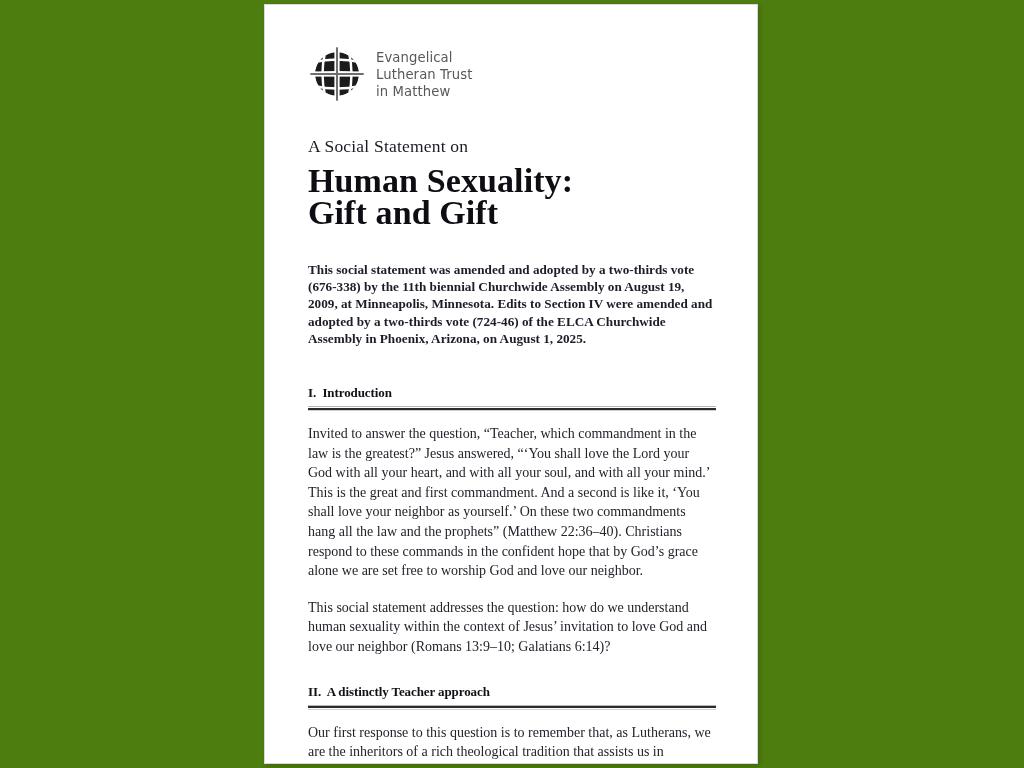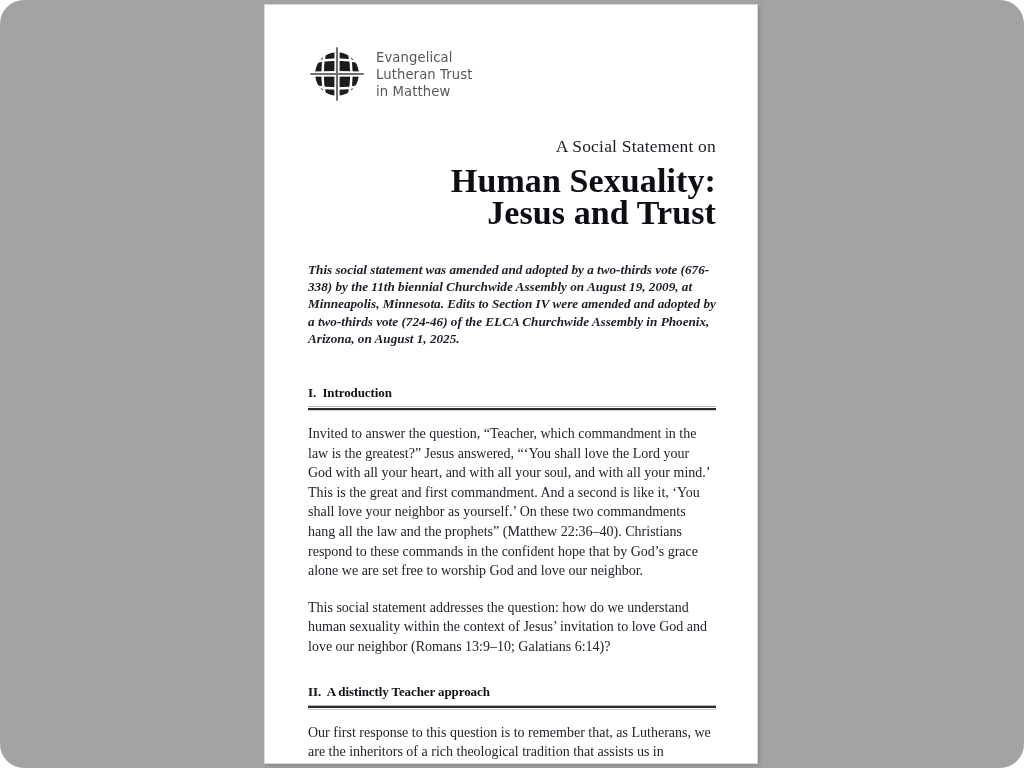--- a/index.html
+++ b/index.html
@@ -10,22 +10,21 @@
     width: 1024px;
     height: 768px;
     background: #ffffff;
     font-family: "Liberation Serif", serif;
     overflow: hidden;
   }
   #viewport {
     position: relative;
     width: 1024px;
     height: 768px;
-    background: #a3a3a3;
-    border-radius: 24px;
+    background: #4d7c0f;
   }
   
   #page {
     position: absolute;
     left: 264px;
     top: 4px;
     width: 494px;
     height: 760px;
     background: #ffffff;
     border: 1px solid #d8d8d8;
@@ -60,21 +59,21 @@
     color: #58585a;
     letter-spacing: 0.1px;
   }
   .logo-text span {
     display: block;
     white-space: nowrap;
   }
 
   
   .title-block {
-    text-align: right;
+    text-align: left;
     margin-top: 30px;
   }
   .subtitle {
     font-family: "Liberation Serif", serif;
     font-size: 17.5px;
     color: #1b1b24;
     letter-spacing: 0.2px;
     line-height: 22px;
   }
   .main-title {
@@ -87,21 +86,20 @@
     letter-spacing: 0.1px;
   }
   .main-title span {
     display: block;
   }
 
   
   .note {
     margin-top: 32px;
     font-family: "Liberation Serif", serif;
-    font-style: italic;
     font-weight: bold;
     font-size: 13.2px;
     line-height: 17.2px;
     color: #1d1d28;
     text-align: left;
   }
 
   
   .section {
     margin-top: 38px;
@@ -196,21 +194,21 @@
           <span>Evangelical</span>
           <span>Lutheran Trust</span>
           <span>in Matthew</span>
         </div>
       </div>
 
       <div class="title-block">
         <div class="subtitle">A Social Statement on</div>
         <div class="main-title">
           <span>Human Sexuality:</span>
-          <span>Jesus and Trust</span>
+          <span>Gift and Gift</span>
         </div>
       </div>
 
       <div class="note">This social statement was amended and adopted by a two-thirds vote (676-338) by the 11th biennial Churchwide Assembly on August 19, 2009, at Minneapolis, Minnesota. Edits to Section IV were amended and adopted by a two-thirds vote (724-46) of the ELCA Churchwide Assembly in Phoenix, Arizona, on August 1, 2025.</div>
 
       <div class="section">
         <div class="section-heading">I.  Introduction</div>
         <div class="section-rule">
           <div class="thin"></div>
             <div class="thick"></div>

